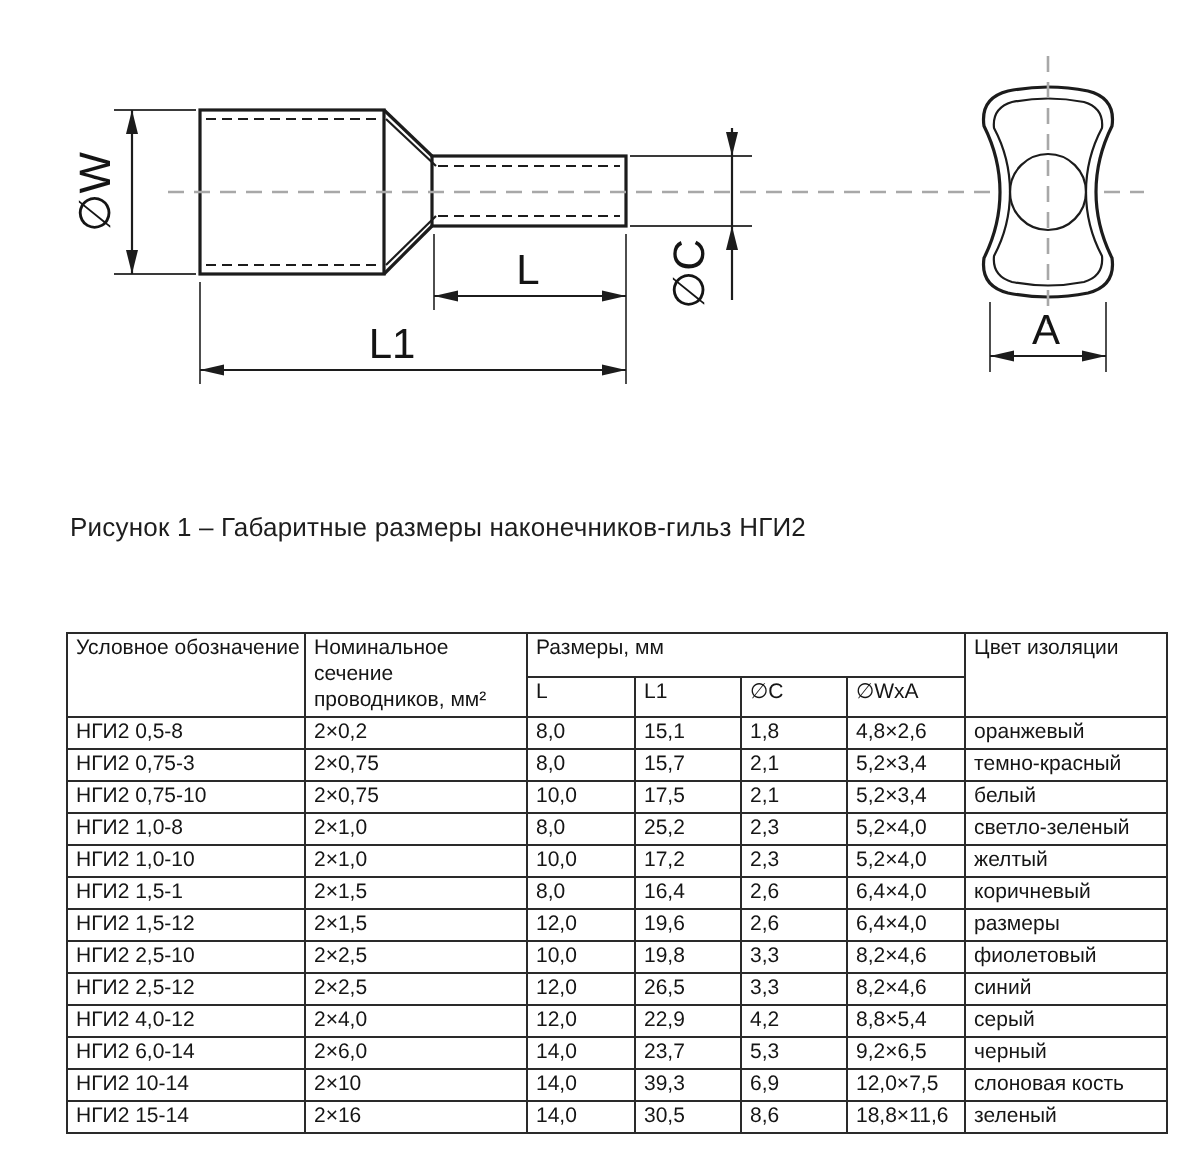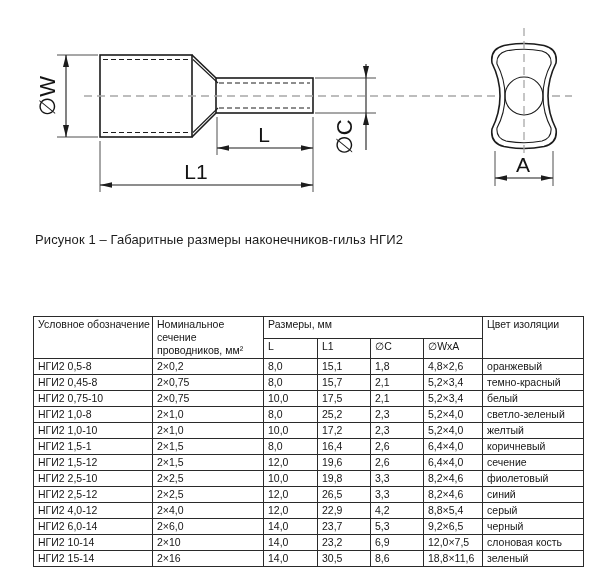--- a/index.html
+++ b/index.html
@@ -14,21 +14,21 @@
   .outline-thin{fill:none;stroke:#1c1c1c;stroke-width:1.1;}
   .bore-dash{stroke:#1c1c1c;stroke-width:1;stroke-dasharray:5 3;fill:none;}
   .centerline{stroke:#a8a8a8;stroke-width:1.3;stroke-dasharray:8 5;fill:none;}
   .ext{stroke:#3a3a3a;stroke-width:0.9;}
   .dim{stroke:#1c1c1c;stroke-width:1.1;}
   .arrow{fill:#1c1c1c;stroke:none;}
   .lbl{font-family:"Liberation Sans",sans-serif;font-size:21px;fill:#141414;}
   .lblr{font-family:"Liberation Sans",sans-serif;font-size:22px;fill:#141414;}
   
   .caption{
-    position:absolute;left:35px;top:232px;font-size:13px;color:#1d1d1d;
+    position:absolute;left:35px;top:256px;font-size:13px;color:#1d1d1d;
     letter-spacing:0.1px;white-space:nowrap;
   }
   
   table.dim-table{
     position:absolute;left:33px;top:316px;width:550px;
     border-collapse:collapse;table-layout:fixed;
     font-size:10.5px;color:#151515;
   }
   .dim-table th,.dim-table td{
     border:1px solid #2a2a2a;padding:1px 4px;text-align:left;
@@ -151,21 +151,21 @@
       <td>НГИ2 0,5-8</td>
       <td>2×0,2</td>
       <td>8,0</td>
       <td>15,1</td>
       <td>1,8</td>
       <td>4,8×2,6</td>
       <td>оранжевый</td>
     </tr>
 
     <tr>
-      <td>НГИ2 0,45-8</td>
+      <td>НГИ2 0,75-3</td>
       <td>2×0,75</td>
       <td>8,0</td>
       <td>15,7</td>
       <td>2,1</td>
       <td>5,2×3,4</td>
       <td>темно-красный</td>
     </tr>
 
     <tr>
       <td>НГИ2 0,75-10</td>
@@ -207,21 +207,21 @@
       <td>коричневый</td>
     </tr>
 
     <tr>
       <td>НГИ2 1,5-12</td>
       <td>2×1,5</td>
       <td>12,0</td>
       <td>19,6</td>
       <td>2,6</td>
       <td>6,4×4,0</td>
-      <td>сечение</td>
+      <td>размеры</td>
     </tr>
 
     <tr>
       <td>НГИ2 2,5-10</td>
       <td>2×2,5</td>
       <td>10,0</td>
       <td>19,8</td>
       <td>3,3</td>
       <td>8,2×4,6</td>
       <td>фиолетовый</td>
@@ -254,21 +254,21 @@
       <td>23,7</td>
       <td>5,3</td>
       <td>9,2×6,5</td>
       <td>черный</td>
     </tr>
 
     <tr>
       <td>НГИ2 10-14</td>
       <td>2×10</td>
       <td>14,0</td>
-      <td>23,2</td>
+      <td>39,3</td>
       <td>6,9</td>
       <td>12,0×7,5</td>
       <td>слоновая кость</td>
     </tr>
 
     <tr>
       <td>НГИ2 15-14</td>
       <td>2×16</td>
       <td>14,0</td>
       <td>30,5</td>

